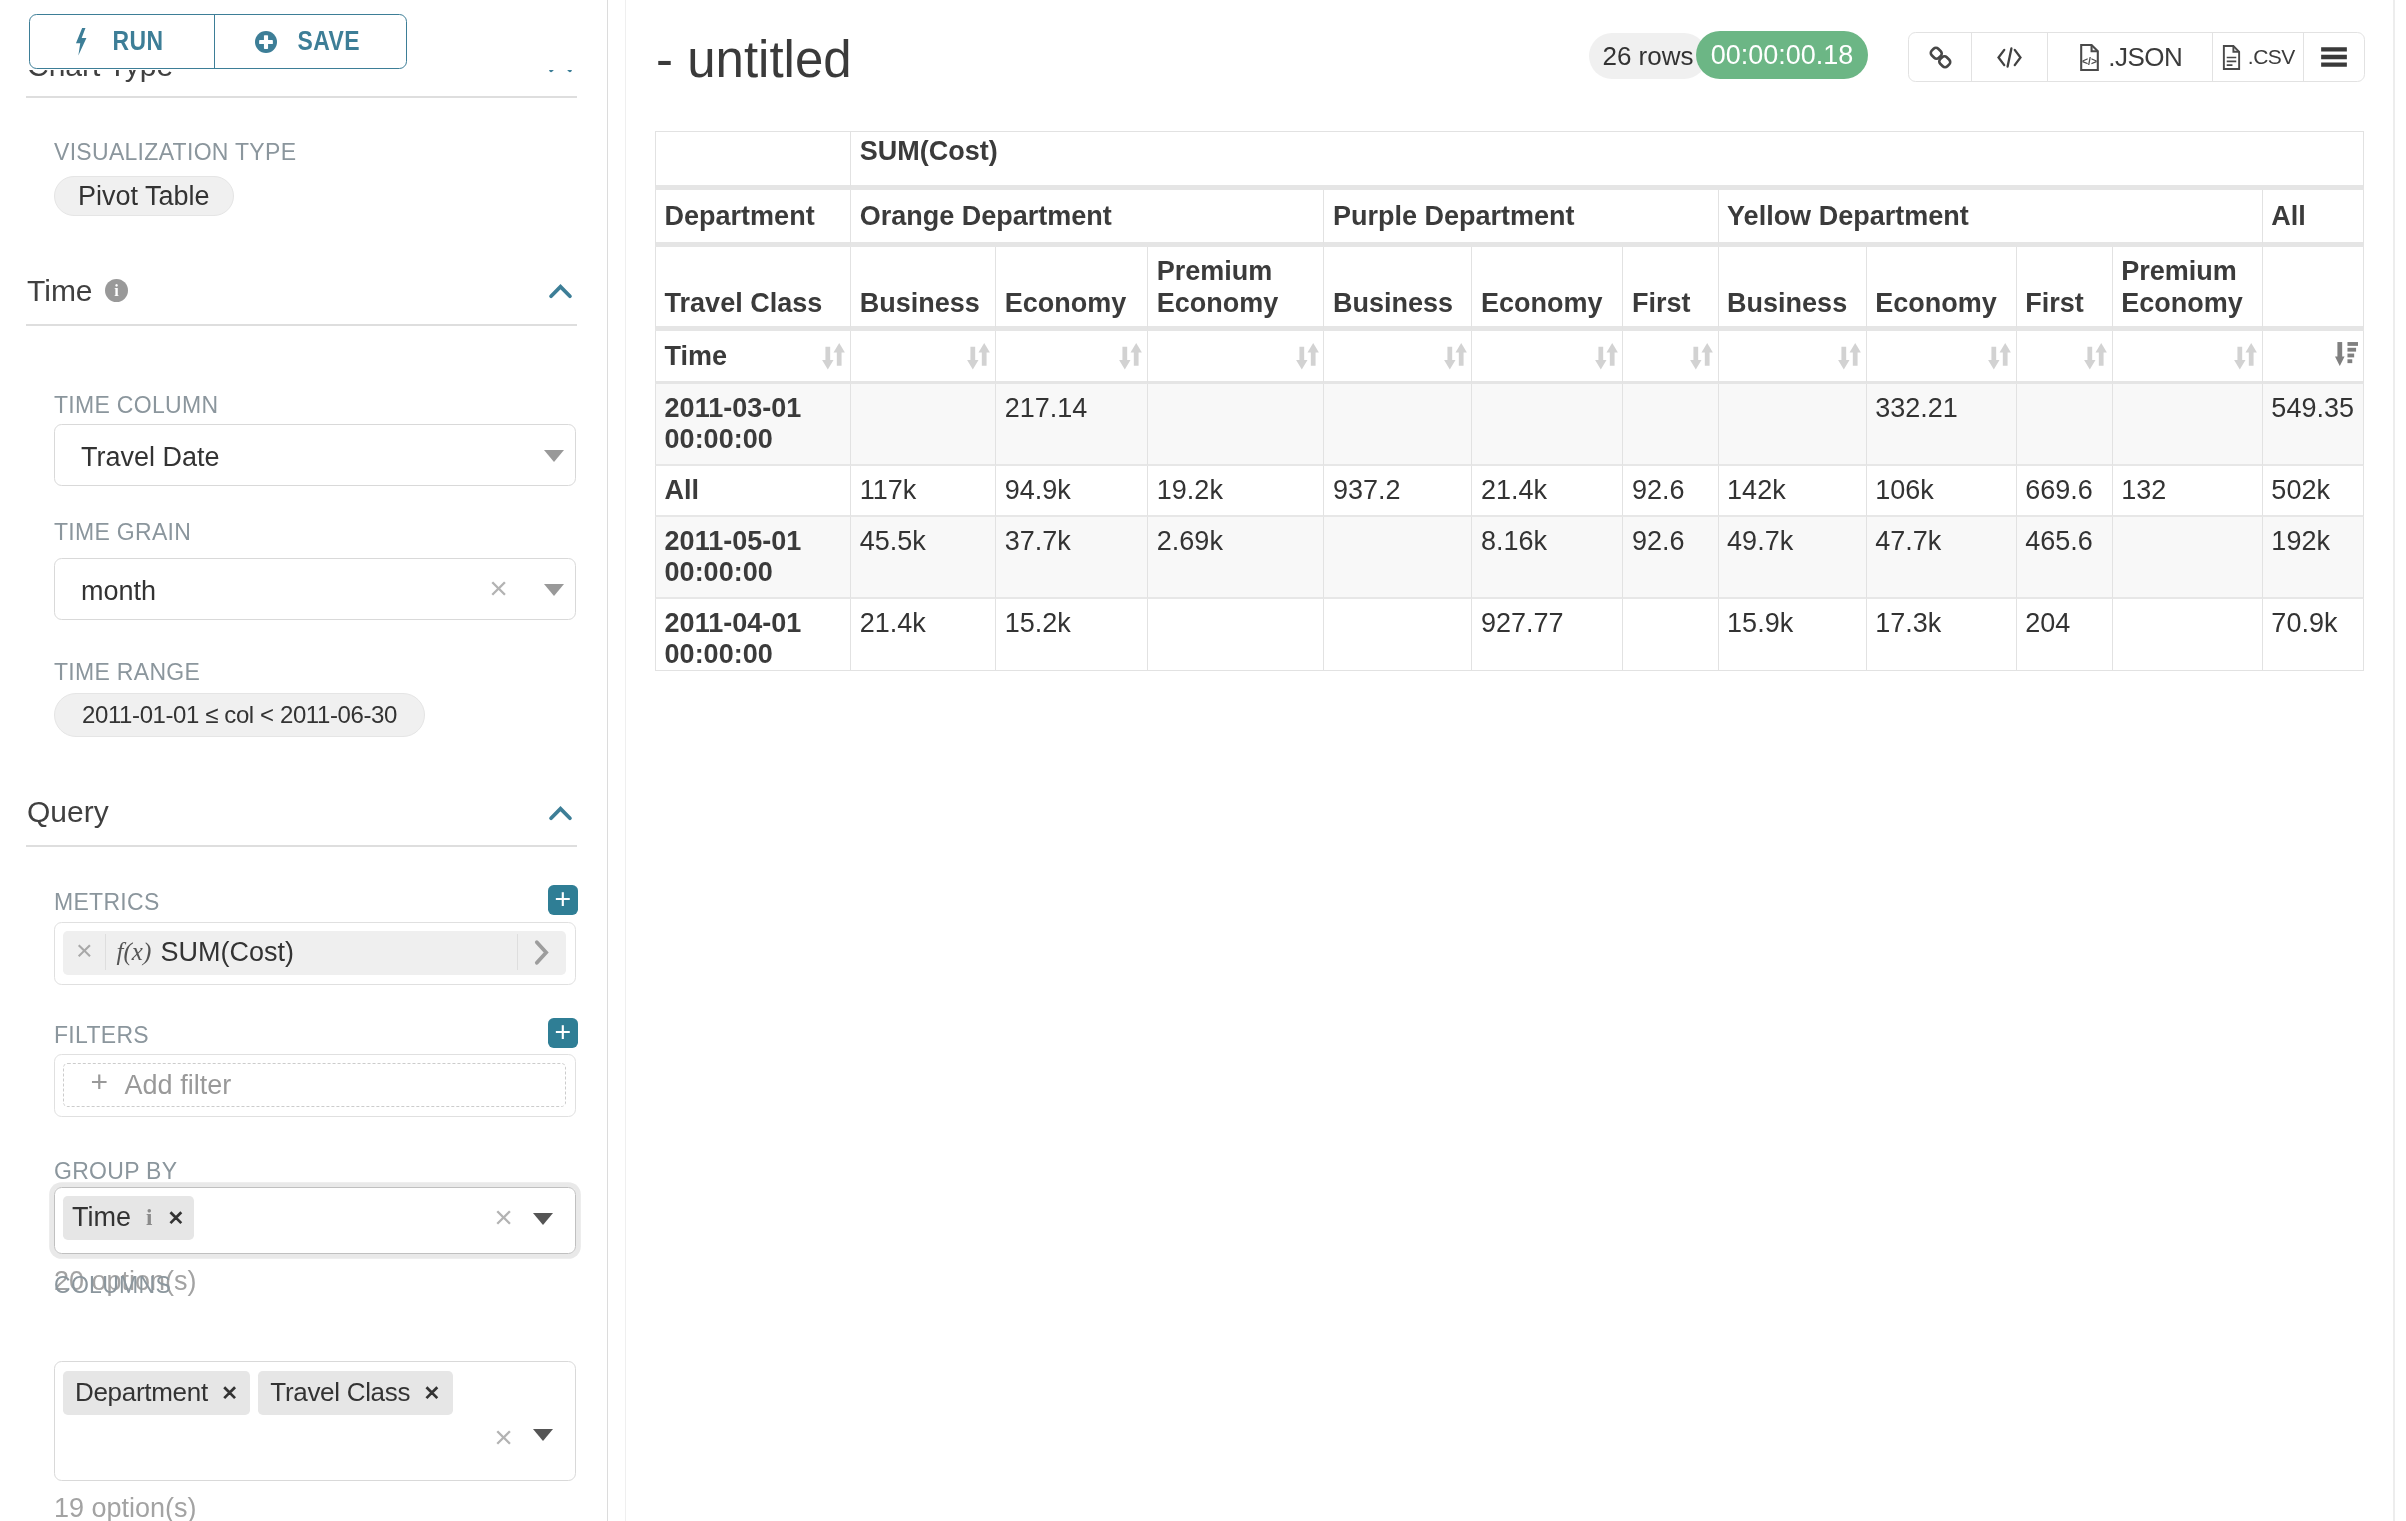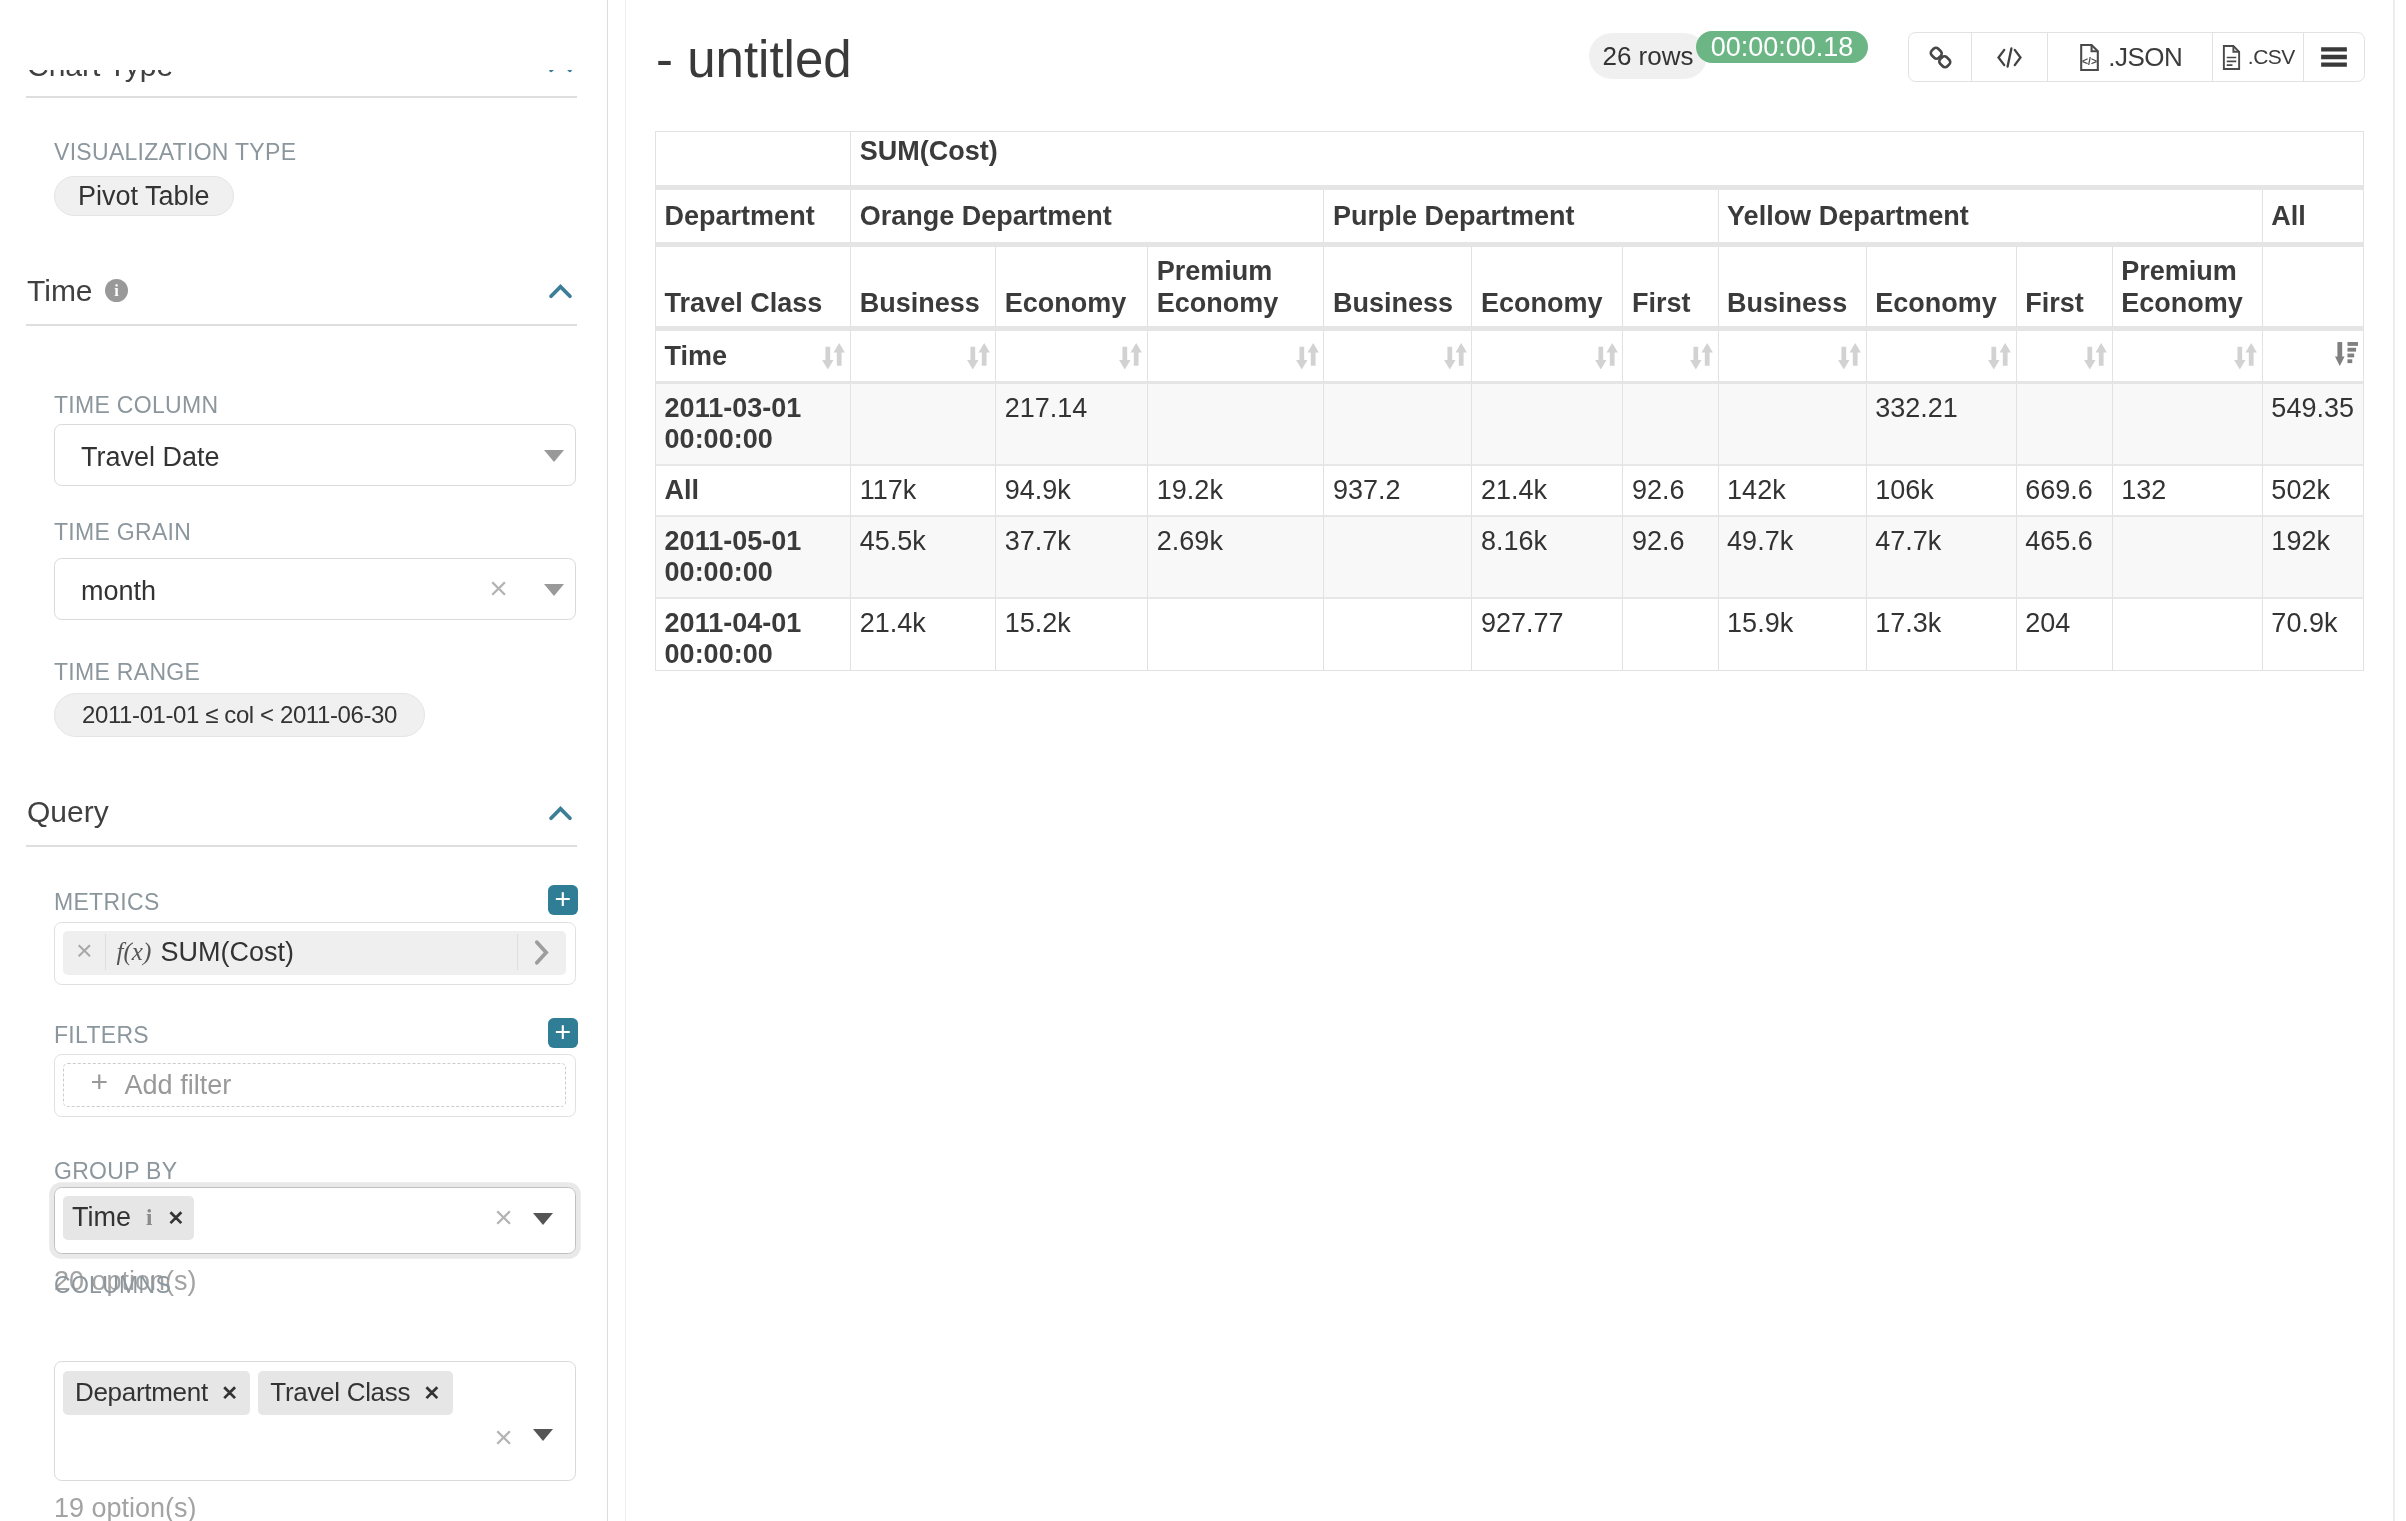--- a/index.html
+++ b/index.html
@@ -29,20 +29,36 @@
 <div id="lpanel2"></div>
 <div class="abs" style="left:2393px; top:0; width:1.9px; height:1522px; background:#ededed;"></div>
 <div id="lpanel">
 
   <div class="abs sechead" style="left:27px; top:49px;">Chart Type</div>
   <svg class="chev" style="top:57px;" viewBox="0 0 26 18">
         <path d="M3 14 L13 4 L23 14" fill="none" stroke="#3d7e97" stroke-width="4" stroke-linecap="round"></path>
       </svg>
 
   <div class="abs" style="left:0; top:0; width:604px; height:70px; background:#fff;"></div>
+  <div class="abs" style="left:28.5px; top:14.3px; width:378px; height:55px; border:1.9px solid #3d7e97; border-radius:7.6px; background:#fff; display:flex;">
+    <div style="flex:0 0 185px; border-right:1.9px solid #3d7e97; display:flex; align-items:center; justify-content:center; gap:21px;">
+      <svg width="12.4" height="27.6" viewBox="0 0 13 29">
+            <path d="M7.5 0 L1 16 H5.5 L3.5 29 L12 10.5 H7 L11 0 Z" fill="#3d7e97"></path>
+          </svg>
+      <span class="btxt">RUN</span>
+    </div>
+    <div style="flex:1; display:flex; align-items:center; justify-content:center; gap:15px;">
+      <svg width="22" height="22" viewBox="0 0 32 32">
+            <circle cx="16" cy="16" r="16" fill="#3d7e97"></circle>
+            <rect x="6" y="13" width="20" height="6" rx="1" fill="#fff"></rect>
+            <rect x="13" y="6" width="6" height="20" rx="1" fill="#fff"></rect>
+          </svg>
+      <span class="btxt">SAVE</span>
+    </div>
+  </div>
 
   <div class="divider" style="top:96px;"></div>
 
   <div class="abs ctl-label" style="left:54px; top:139px;">VISUALIZATION TYPE</div>
   <div class="chip-pill" style="left:54px; top:176px; height:40px; padding:8px 23px;">Pivot Table</div>
 
   <div class="abs sechead" style="left:27px; top:274px;">Time</div>
   <svg class="abs" style="left:105px; top:279px;" width="23" height="23" viewBox="0 0 24 24">
         <circle cx="12" cy="12" r="12" fill="#999"></circle>
         <text x="12" y="18" font-size="17" font-family="Liberation Serif" font-weight="bold" fill="#fff" text-anchor="middle">i</text>
@@ -125,21 +141,21 @@
     <div class="abs xmark" style="right:62px; top:57px;">×</div>
     <div class="caret-down" style="right:22px; top:67px; border-top-color:#555;"></div>
   </div>
   <div class="abs" style="left:54px; top:1493px; font-size:27px; color:#a3a3a3;">19 option(s)</div>
 
 </div>
 
 <div class="abs" style="left:656px; top:29.5px; font-size:51px; color:#3a3a3a;">- untitled</div>
 
 <div class="abs" style="left:1589px; top:33px; width:118px; height:46px; background:#f0f0f0; border-radius:23px; display:flex; align-items:center; justify-content:center; font-size:26px; color:#333;">26 rows</div>
-<div class="abs" style="left:1696px; top:31px; width:172px; height:32px; background:#6cb685; border-radius:24px; display:flex; align-items:center; justify-content:center; font-size:27px; color:#fff;">00:00:00.18</div>
+<div class="abs" style="left:1696px; top:31px; width:172px; height:48px; background:#6cb685; border-radius:24px; display:flex; align-items:center; justify-content:center; font-size:27px; color:#fff;">00:00:00.18</div>
 
 <div class="abs" style="left:1908px; top:32px; width:457px; height:50px; border:1.9px solid #e2e2e2; border-radius:7.6px; background:#fff; display:flex; align-items:center;">
   <div style="flex:0 0 63px; height:100%; border-right:1.9px solid #e2e2e2; display:flex; align-items:center; justify-content:center;">
     <svg width="25" height="25" viewBox="0 0 26 26">
           <g fill="none" stroke="#474747" stroke-width="2.7" transform="rotate(-45 13 13)">
             <rect x="8.2" y="1.5" width="9.6" height="10.5" rx="3.4"></rect>
             <rect x="8.2" y="14" width="9.6" height="10.5" rx="3.4"></rect>
           </g>
         </svg>
   </div>

